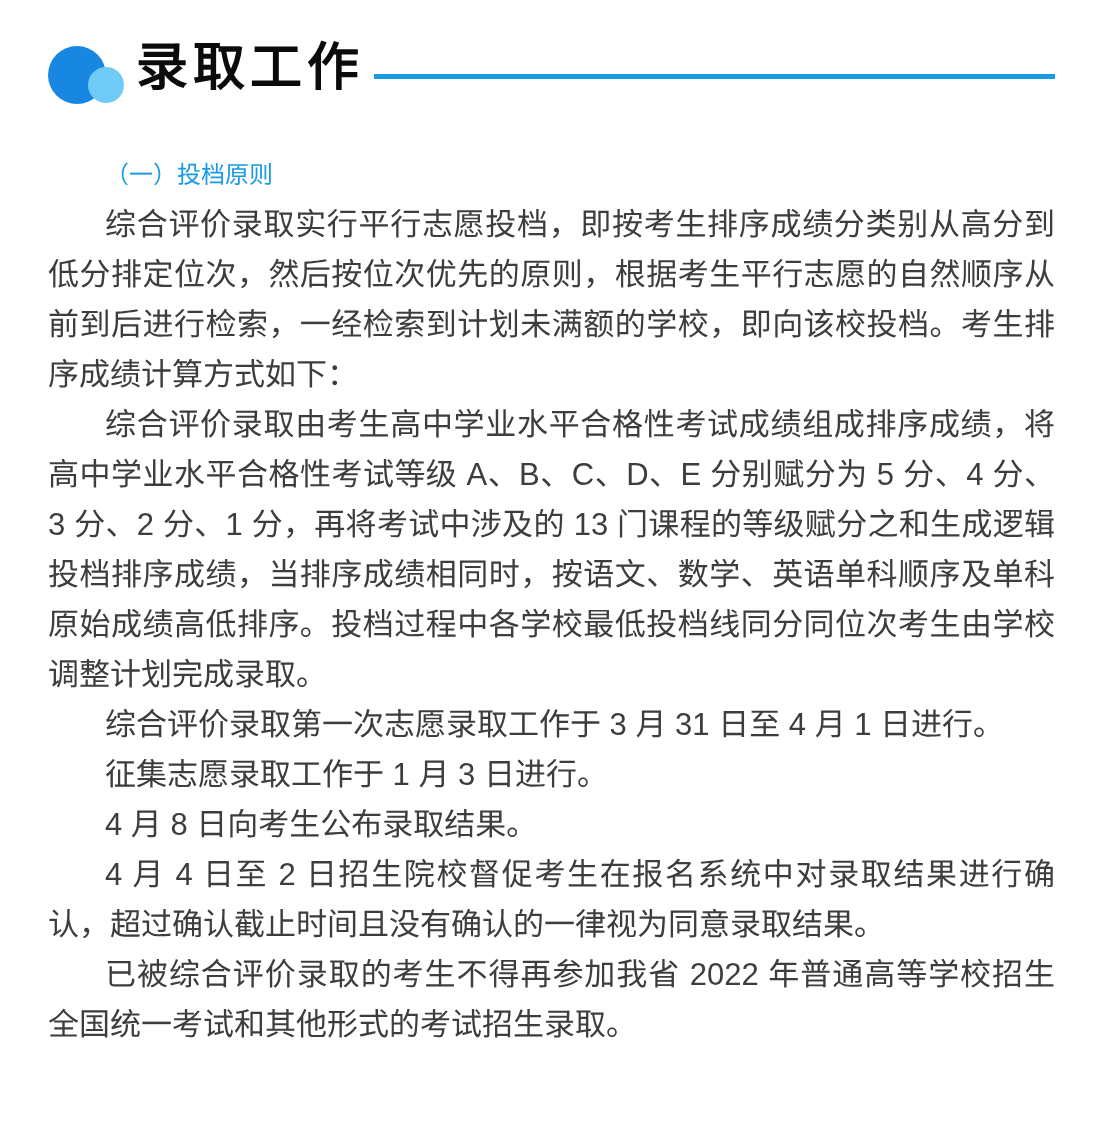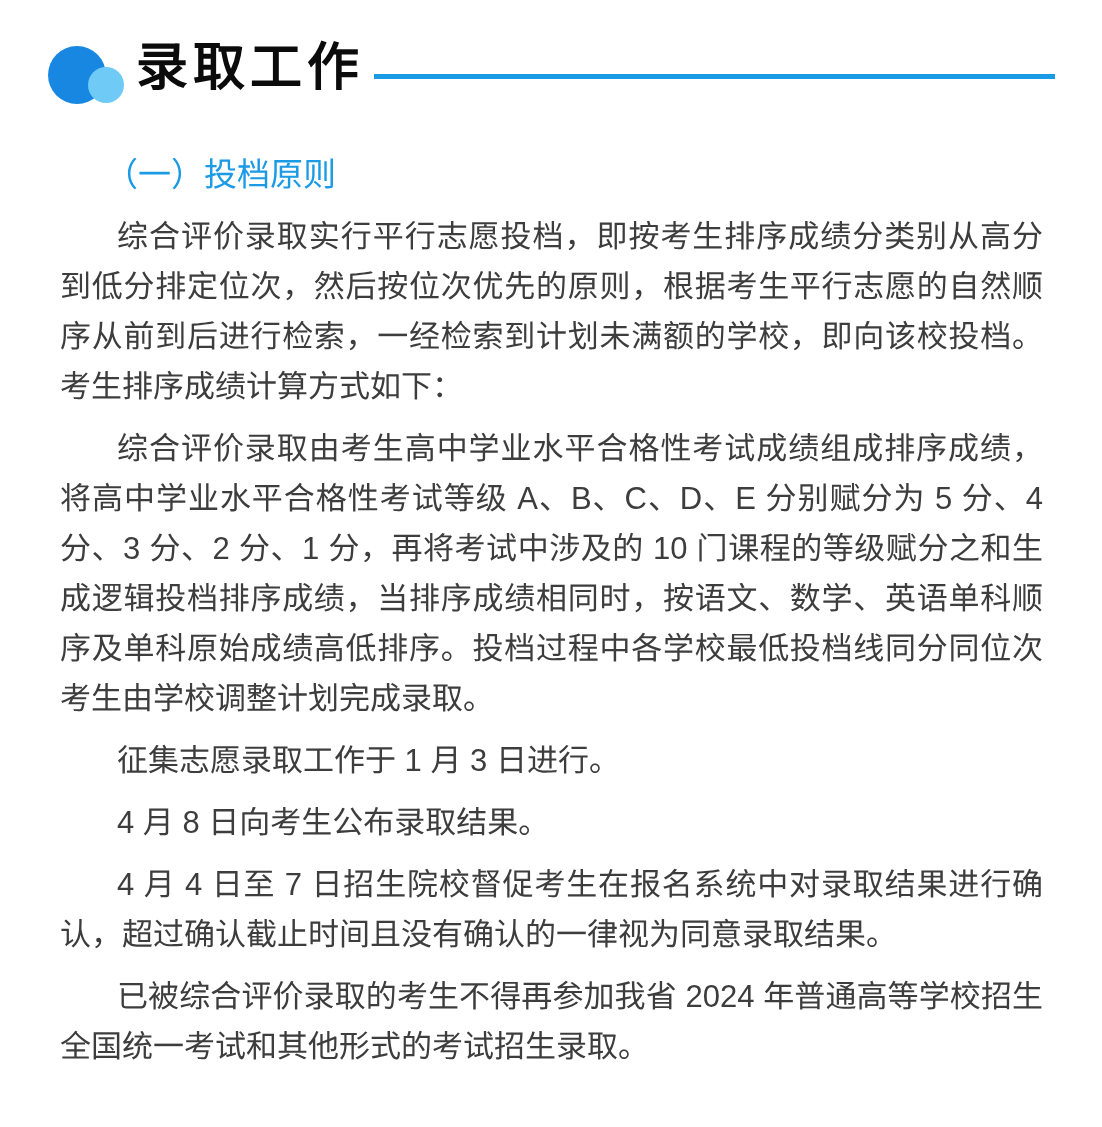--- a/index.html
+++ b/index.html
@@ -69,28 +69,28 @@
     margin: 45px 47px 0 48px;
     font-size: 31px;
     line-height: 50px;
     color: var(--body-text, #3d3d3d);
     text-align: justify;
     text-justify: inter-ideograph;
     font-weight: 300;
   }
   .content .heading {
     color: var(--accent, #1b9ae6);
-    font-size: 33px;
+    font-size: 24px;
     line-height: 50px;
     padding-left: 57px;
     font-weight: 500;
     text-align: left;
   }
   .content p {
-    margin: 12px;
+    margin: 0;
     text-indent: 57px;
   }
 </style>
 </head>
 <body>
 
 <div class="page">
 
   <div class="header">
     <div class="logo">
@@ -100,27 +100,28 @@
     <h1 class="title">录取工作</h1>
     <div class="divider"></div>
   </div>
 
   <div class="content">
 
     <div class="heading">（一）投档原则</div>
 
     <p>综合评价录取实行平行志愿投档，即按考生排序成绩分类别从高分到低分排定位次，然后按位次优先的原则，根据考生平行志愿的自然顺序从前到后进行检索，一经检索到计划未满额的学校，即向该校投档。考生排序成绩计算方式如下：</p>
 
-    <p>综合评价录取由考生高中学业水平合格性考试成绩组成排序成绩，将高中学业水平合格性考试等级 A、B、C、D、E 分别赋分为 5 分、4 分、3 分、2 分、1 分，再将考试中涉及的 10 门课程的等级赋分之和生成逻辑投档排序成绩，当排序成绩相同时，按语文、数学、英语单科顺序及单科原始成绩高低排序。投档过程中各学校最低投档线同分同位次考生由学校调整计划完成录取。</p>
+    <p>综合评价录取由考生高中学业水平合格性考试成绩组成排序成绩，将高中学业水平合格性考试等级 A、B、C、D、E 分别赋分为 5 分、4 分、3 分、2 分、1 分，再将考试中涉及的 13 门课程的等级赋分之和生成逻辑投档排序成绩，当排序成绩相同时，按语文、数学、英语单科顺序及单科原始成绩高低排序。投档过程中各学校最低投档线同分同位次考生由学校调整计划完成录取。</p>
 
 
+    <p>综合评价录取第一次志愿录取工作于 3 月 31 日至 4 月 1 日进行。</p>
 
     <p>征集志愿录取工作于 1 月 3 日进行。</p>
 
     <p>4 月 8 日向考生公布录取结果。</p>
 
-    <p>4 月 4 日至 7 日招生院校督促考生在报名系统中对录取结果进行确认，超过确认截止时间且没有确认的一律视为同意录取结果。</p>
+    <p>4 月 4 日至 2 日招生院校督促考生在报名系统中对录取结果进行确认，超过确认截止时间且没有确认的一律视为同意录取结果。</p>
 
-    <p>已被综合评价录取的考生不得再参加我省 2024 年普通高等学校招生全国统一考试和其他形式的考试招生录取。</p>
+    <p>已被综合评价录取的考生不得再参加我省 2022 年普通高等学校招生全国统一考试和其他形式的考试招生录取。</p>
 
   </div>
 
 </div>
 
 </body></html>

